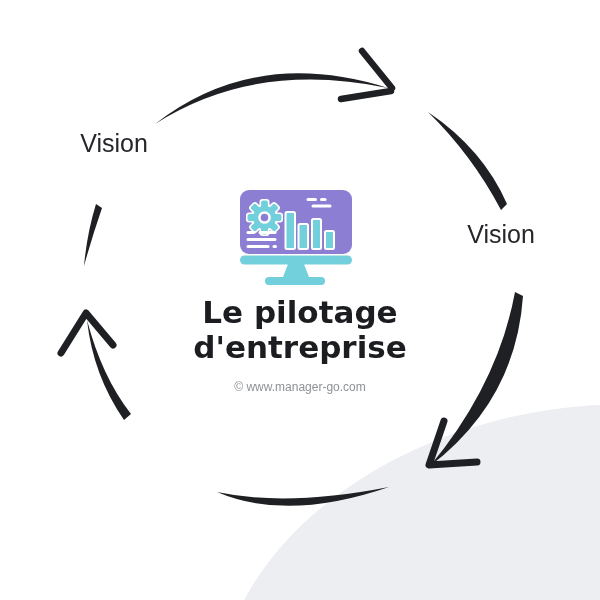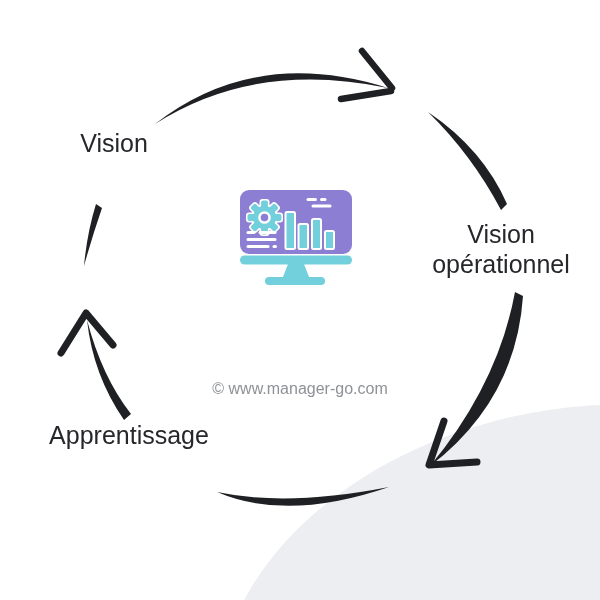--- a/index.html
+++ b/index.html
@@ -24,21 +24,21 @@
   }
   .title{
     position:absolute;transform:translateX(-50%);
     text-align:center;white-space:nowrap;
     font-family:"DejaVu Sans", sans-serif;font-weight:bold;
     font-size:31px;line-height:35px;color:var(--title-dark,#1c1d20);
   }
   .credit{
     position:absolute;transform:translateX(-50%);
     text-align:center;white-space:nowrap;
-    font-size:16px;color:var(--credit-gray,#8e9196);
+    font-size:12px;color:var(--credit-gray,#8e9196);
   }
 </style>
 </head>
 <body>
 
 <div class="stage">
 
   <svg width="600" height="600" viewBox="0 0 600 600">
 
     <ellipse class="blob" cx="570" cy="660" rx="355" ry="250" transform="rotate(-12 570 660)"></ellipse>
@@ -115,23 +115,25 @@
       </g>
     </g>
   </svg>
 
   <div class="label" style="left:114px;top:128px;">
     <div>Vision</div>
   </div>
 
   <div class="label" style="left:501px;top:219px;">
     <div>Vision</div>
-    <div>opérationnel</div>
   </div>
 
   <div class="label" style="left:129px;top:420px;">
-    <div>Apprentissage</div>
   </div>
 
+  <div class="title" style="left:300px;top:295px;">
+    <div>Le pilotage</div>
+    <div>d'entreprise</div>
+  </div>
 
   <div class="credit" style="left:300px;top:380px;">© www.manager-go.com</div>
 
 </div>
 
 </body></html>

